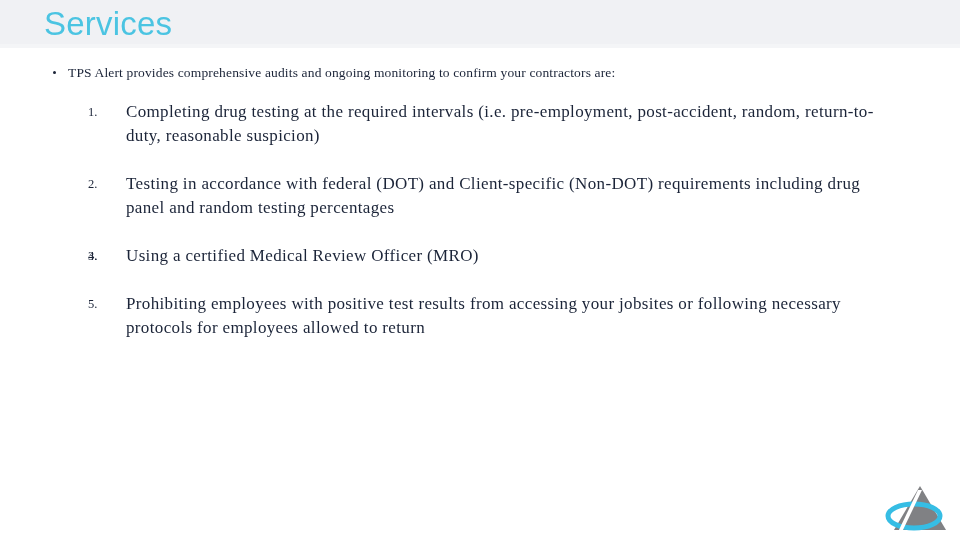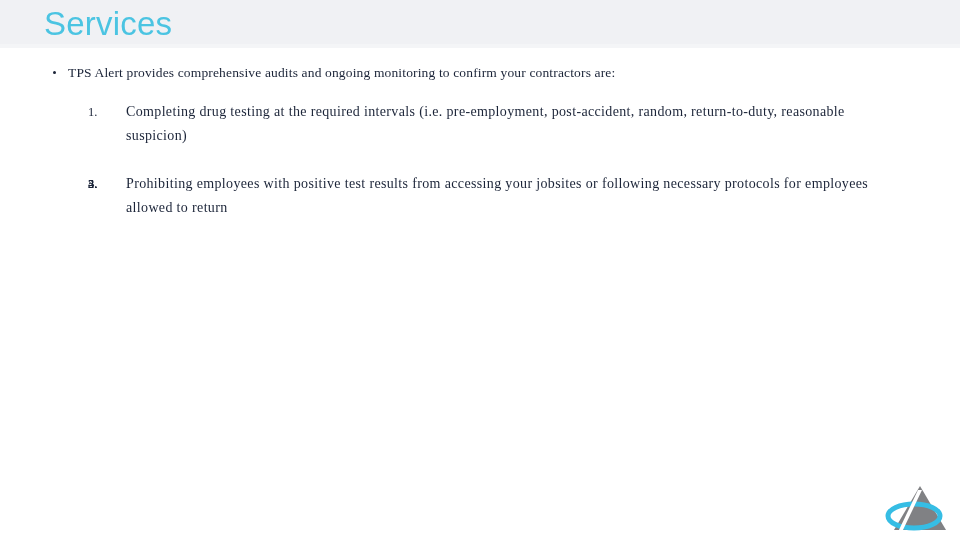--- a/index.html
+++ b/index.html
@@ -101,21 +101,21 @@
     position: absolute;
     left: 88px;
     top: 0;
     font-family: "Liberation Serif", "DejaVu Serif", serif;
     font-size: 12.5px;
     color: #1b2438;
     line-height: 24px;
   }
   .numrow .numtext {
     font-family: "Liberation Serif", "DejaVu Serif", serif;
-    font-size: 14px;
+    font-size: 17px;
     color: #1b2438;
     line-height: 24px;
     letter-spacing: 0.35px;
     display: block;
   }
 
   
   .logo {
     position: absolute;
     right: 8px;
@@ -143,28 +143,30 @@
 
     <div class="numlist">
 
       <div class="numrow">
         <span class="num">1.</span>
         <span class="numtext">Completing drug testing at the required intervals (i.e. pre-employment, post-accident, random, return-to-duty, reasonable suspicion)</span>
       </div>
 
       <div class="numrow">
         <span class="num">2.</span>
+        <span class="numtext">Testing in accordance with federal (DOT) and Client-specific (Non-DOT) requirements including drug panel and random testing percentages</span>
       </div>
 
       <div class="numrow">
         <span class="num">3.</span>
       </div>
 
       <div class="numrow">
         <span class="num">4.</span>
+        <span class="numtext">Using a certified Medical Review Officer (MRO)</span>
       </div>
 
       <div class="numrow">
         <span class="num">5.</span>
         <span class="numtext">Prohibiting employees with positive test results from accessing your jobsites or following necessary protocols for employees allowed to return</span>
       </div>
 
     </div>
   </div>
 

